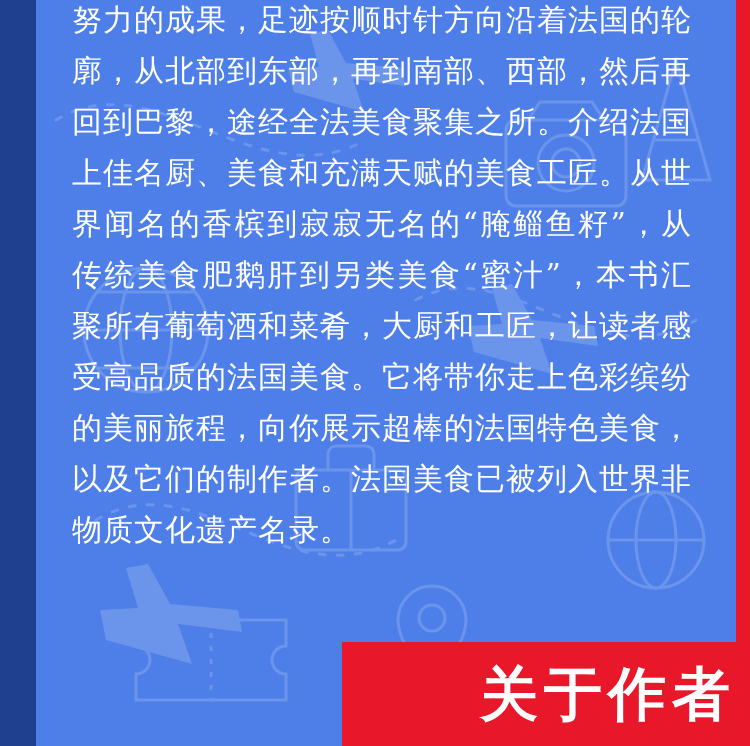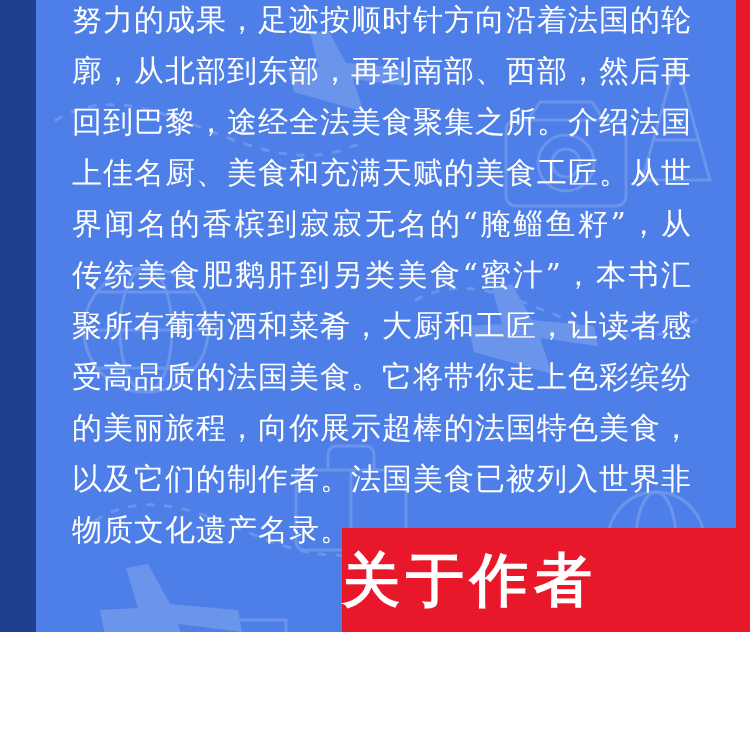--- a/index.html
+++ b/index.html
@@ -3,21 +3,21 @@
 <meta charset="utf-8">
 <style>
   html, body {
     margin: 0;
     padding: 0;
     background: #ffffff;
   }
   #page {
     position: relative;
     width: 750px;
-    height: 632px;
+    height: 746px;
     overflow: hidden;
     background: #4e7fe8;
     font-family: "Liberation Serif", "DejaVu Serif", serif;
   }
   
   .rail-left {
     position: absolute;
     left: 0; top: 0;
     width: 36px; height: 746px;
     background: #1f3f8f;
@@ -53,21 +53,21 @@
   }
   .banner {
     position: absolute;
     right: 14px;
     bottom: 0;
     width: 394px;
     height: 104px;
     background: #e8172a;
     display: flex;
     align-items: center;
-    justify-content: flex-start;
+    justify-content: flex-end;
   }
   .banner-text {
     color: #ffffff;
     font-size: 58px;
     font-weight: bold;
     letter-spacing: 6px;
     font-family: "DejaVu Sans", "Liberation Sans", sans-serif;
     line-height: 1;
   }
 </style>

